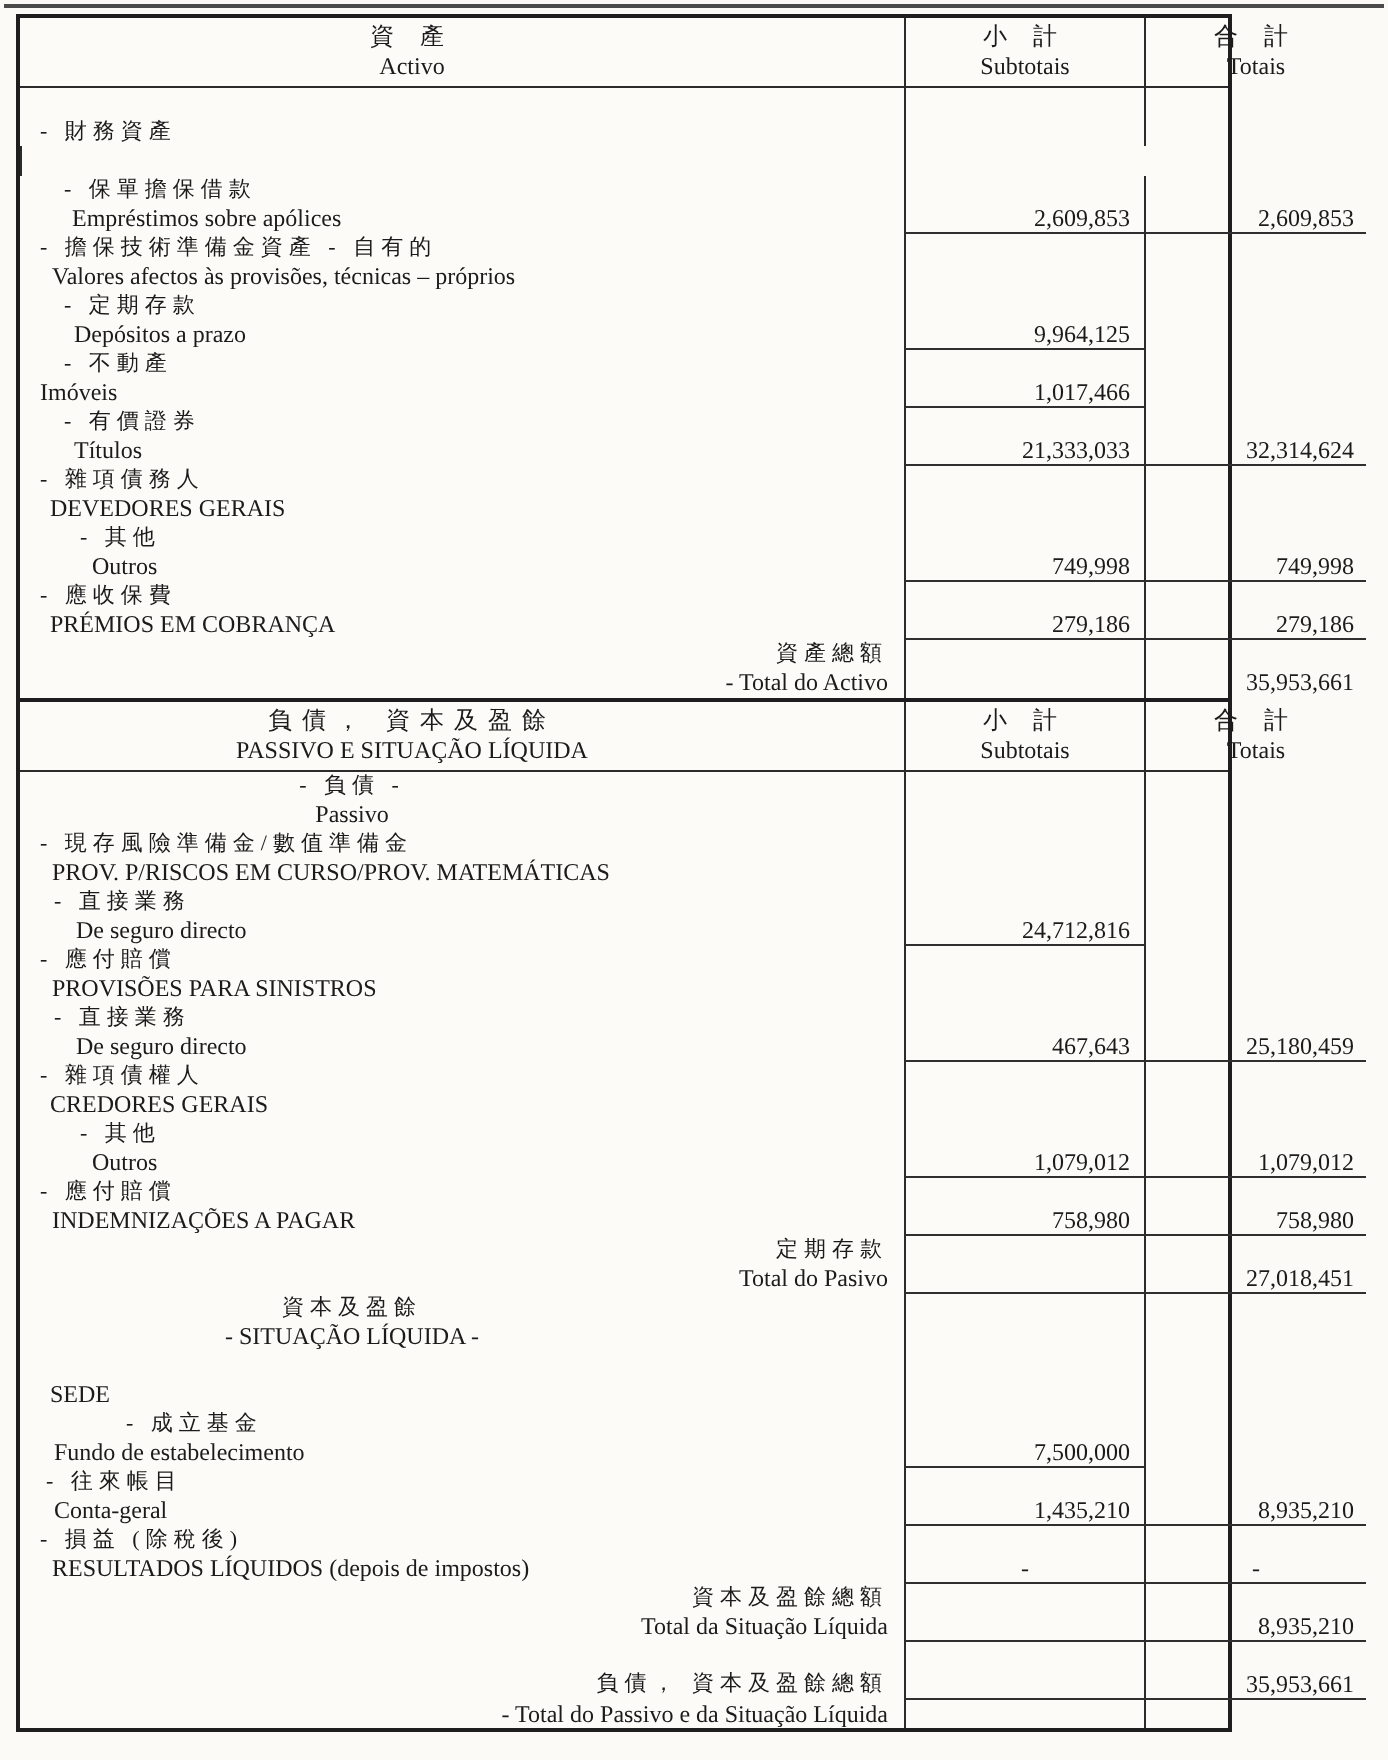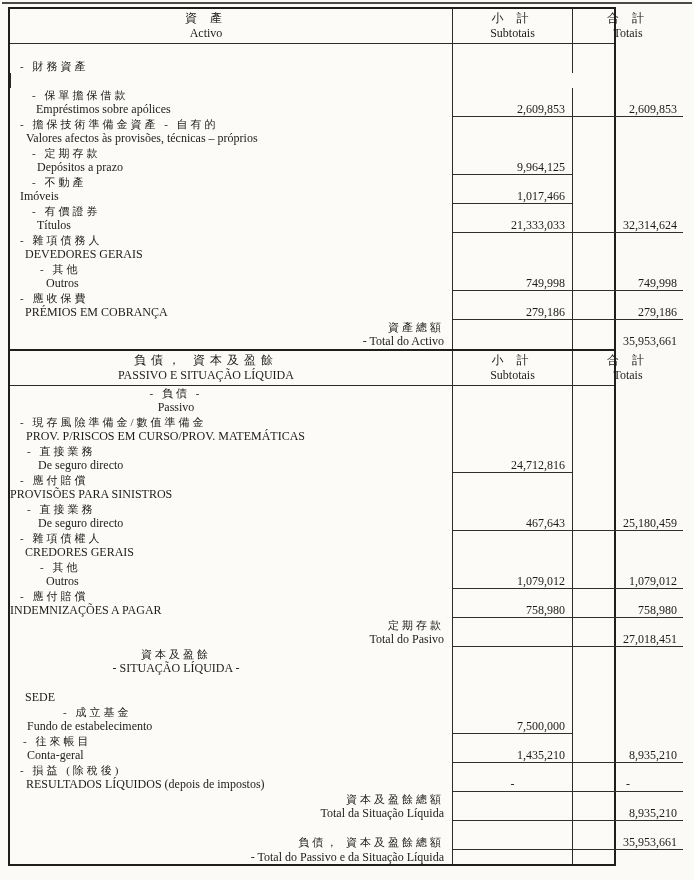--- a/index.html
+++ b/index.html
@@ -231,21 +231,21 @@
           <div class="cell label pt" style="padding-left: 28px;">De seguro directo</div>
           <div class="cell num sub bline">24,712,816</div>
           <div class="cell num tot"></div>
         </div>
         <div class="row">
           <div class="cell label cn" style="padding-left: 10px;">- 應付賠償</div>
           <div class="cell num sub"></div>
           <div class="cell num tot"></div>
         </div>
         <div class="row">
-          <div class="cell label pt" style="">PROVISÕES PARA SINISTROS</div>
+          <div class="cell label pt" style="padding-left: 16px;">PROVISÕES PARA SINISTROS</div>
           <div class="cell num sub"></div>
           <div class="cell num tot"></div>
         </div>
         <div class="row">
           <div class="cell label cn" style="padding-left: 17px;">- 直接業務</div>
           <div class="cell num sub"></div>
           <div class="cell num tot"></div>
         </div>
         <div class="row">
           <div class="cell label pt" style="padding-left: 28px;">De seguro directo</div>
@@ -271,21 +271,21 @@
           <div class="cell label pt" style="padding-left: 36px;">Outros</div>
           <div class="cell num sub bline">1,079,012</div>
           <div class="cell num tot bline">1,079,012</div>
         </div>
         <div class="row">
           <div class="cell label cn" style="padding-left: 10px;">- 應付賠償</div>
           <div class="cell num sub"></div>
           <div class="cell num tot"></div>
         </div>
         <div class="row">
-          <div class="cell label pt" style="padding-left: 0;">INDEMNIZAÇÕES A PAGAR</div>
+          <div class="cell label pt" style="padding-left: 16px;">INDEMNIZAÇÕES A PAGAR</div>
           <div class="cell num sub bline">758,980</div>
           <div class="cell num tot bline">758,980</div>
         </div>
         <div class="row">
           <div class="cell label cn right">定期存款</div>
           <div class="cell num sub"></div>
           <div class="cell num tot"></div>
         </div>
         <div class="row">
           <div class="cell label pt right">Total do Pasivo</div>

